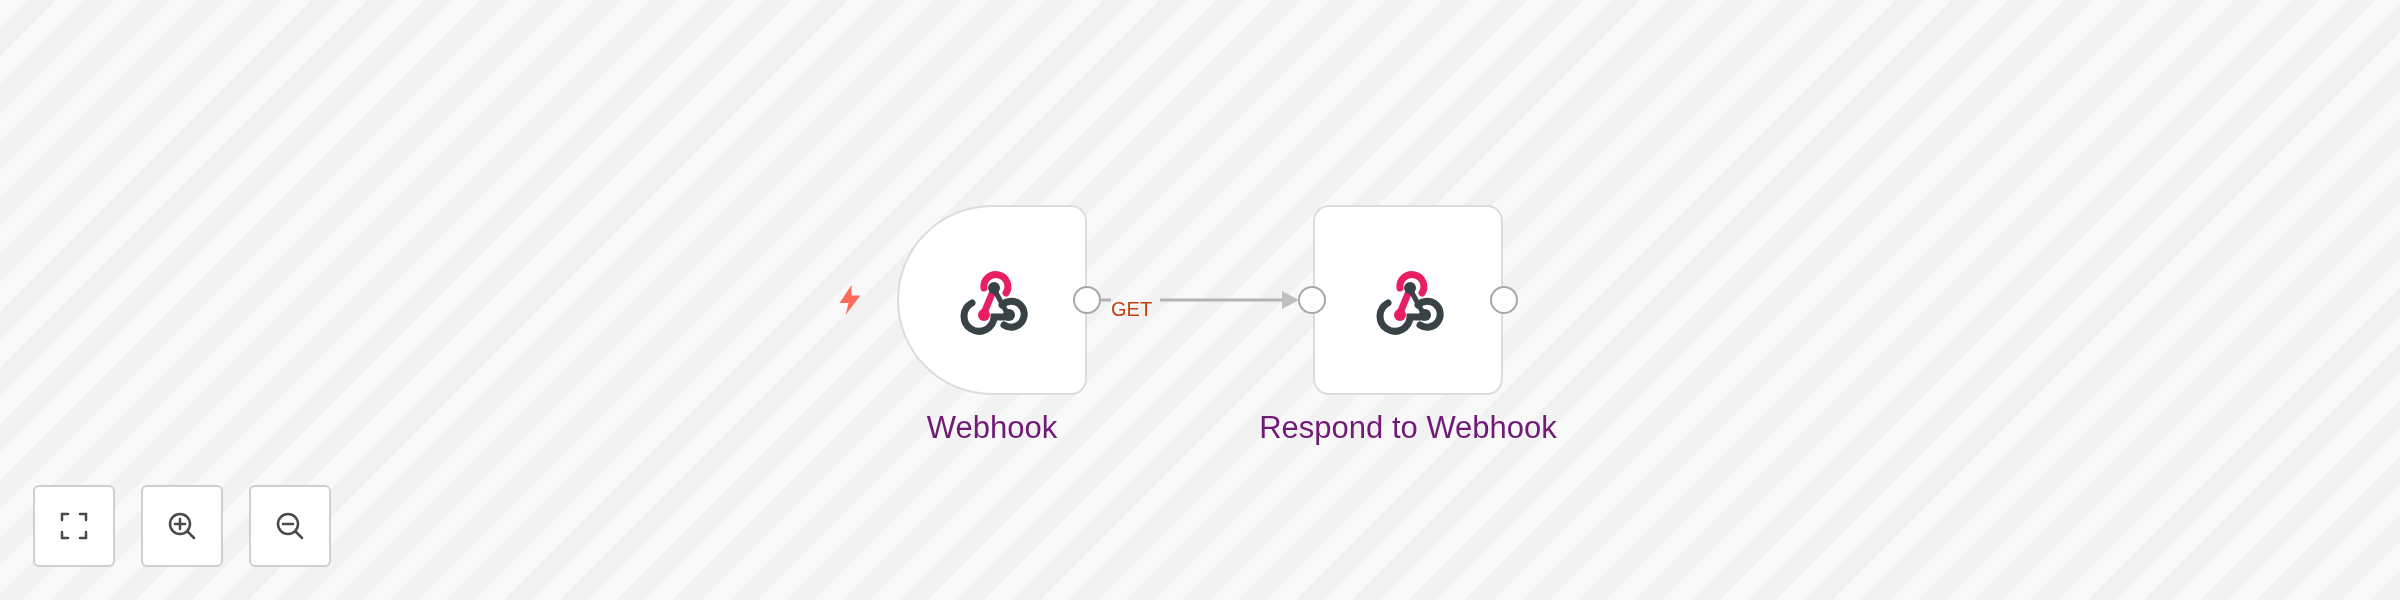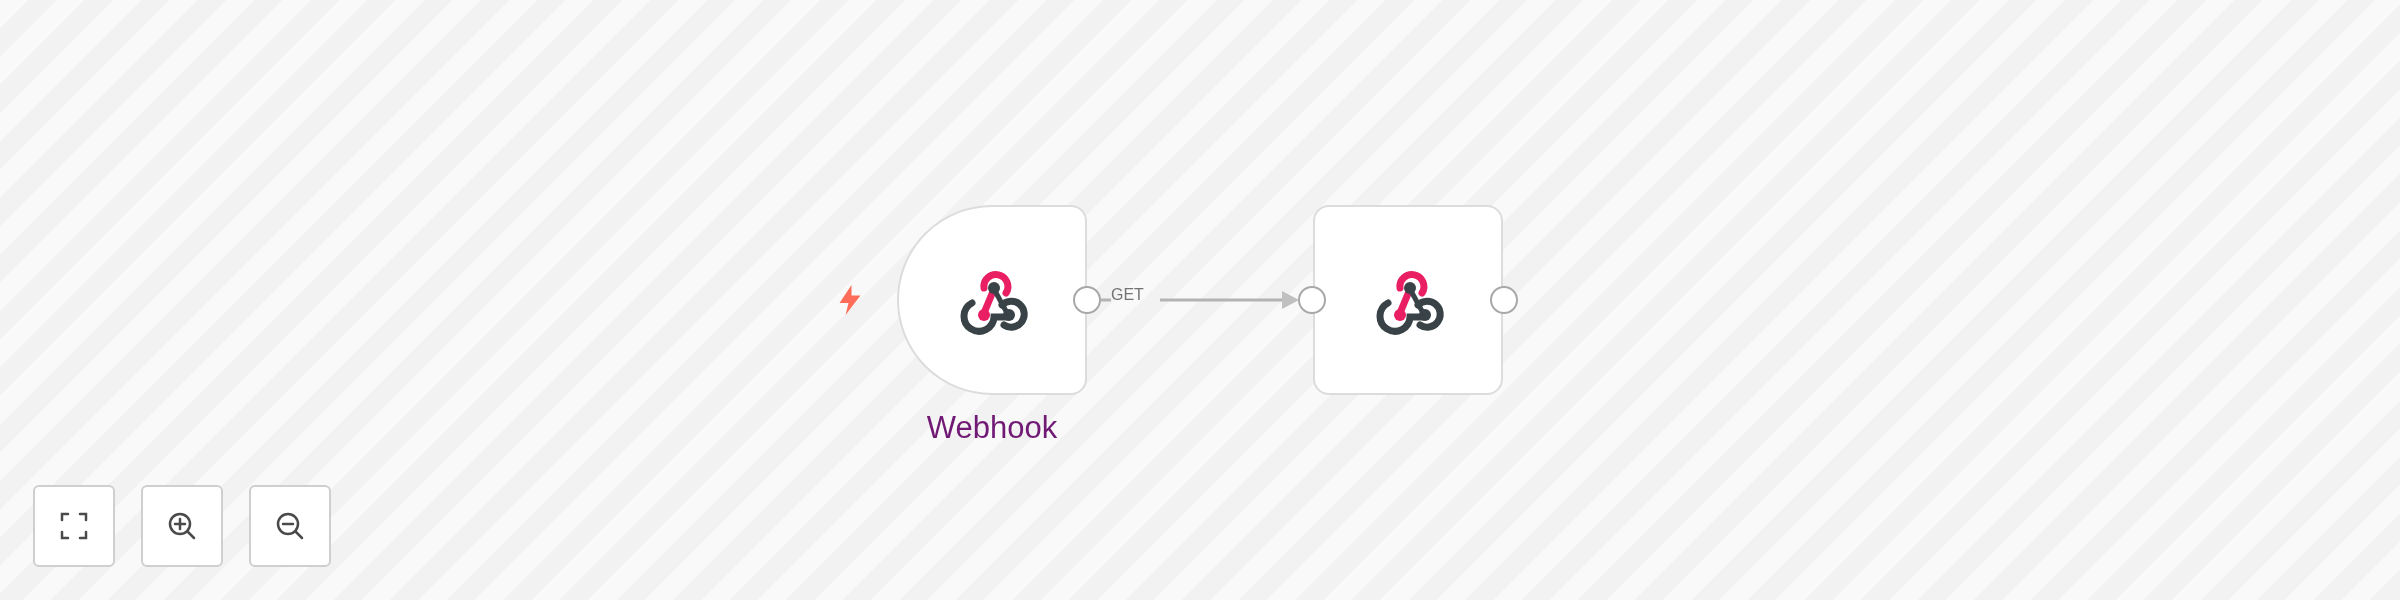--- a/index.html
+++ b/index.html
@@ -19,21 +19,21 @@
   .node-label {
     position:absolute; top:410px; font-size:31px; color:#701a75;
     white-space:nowrap; transform:translateX(-50%);
   }
   .handle {
     position:absolute; width:28px; height:28px; border-radius:50%;
     background:#fff; border:2px solid #a8a8a8; box-sizing:border-box;
     transform:translate(-50%,-50%);
   }
   .edge-label {
-    position:absolute; top:286px; left:1111px; font-size:16px; color:#737373;
+    position:absolute; top:298px; left:1111px; font-size:20px; color:#c2410c;
     background:transparent;
   }
   .bolt { position:absolute; left:832px; top:282px; }
   .ctrl {
     position:absolute; top:485px; width:82px; height:82px; box-sizing:border-box;
     background:#fff; border:2px solid #cfcfcf; border-radius:6px;
     display:flex; align-items:center; justify-content:center; cursor:pointer;
   }
 </style>
 </head>
@@ -64,20 +64,21 @@
       <path d="M30 48 L40 24" stroke="#e91e63" stroke-width="7" fill="none" stroke-linecap="round"></path>
       <path d="M30 23 A12 12 0 1 1 52 28" stroke="#e91e63" stroke-width="7" fill="none" stroke-linecap="round"></path>
       <path d="M40 24 L53 48" stroke="#394247" stroke-width="5" fill="none"></path>
       <path d="M18 38 A15 15 0 1 0 40 52 L53 52" stroke="#394247" stroke-width="7" fill="none" stroke-linecap="round"></path>
       <path d="M48 40 A13 13 0 1 1 50 60" stroke="#394247" stroke-width="7" fill="none" stroke-linecap="round"></path>
       <circle cx="40" cy="23" r="6" fill="#394247"></circle>
       <circle cx="30" cy="50" r="6" fill="#e91e63"></circle>
       <circle cx="55" cy="50" r="6" fill="#394247"></circle>
     </svg>
   </div>
+  <div class="node-label" style="left:1408px;">Respond to Webhook</div>
 
   <svg style="position:absolute;left:0;top:0;" width="2400" height="600">
     <line x1="1101" y1="300" x2="1111" y2="300" stroke="#b3b3b3" stroke-width="3"></line>
     <line x1="1160" y1="300" x2="1285" y2="300" stroke="#b3b3b3" stroke-width="3"></line>
     <polygon points="1282,291 1299,300 1282,309" fill="#c0c0c0"></polygon>
   </svg>
   <div class="edge-label">GET</div>
 
   <div class="handle" style="left:1087px;top:300px;"></div>
   <div class="handle" style="left:1312px;top:300px;"></div>

